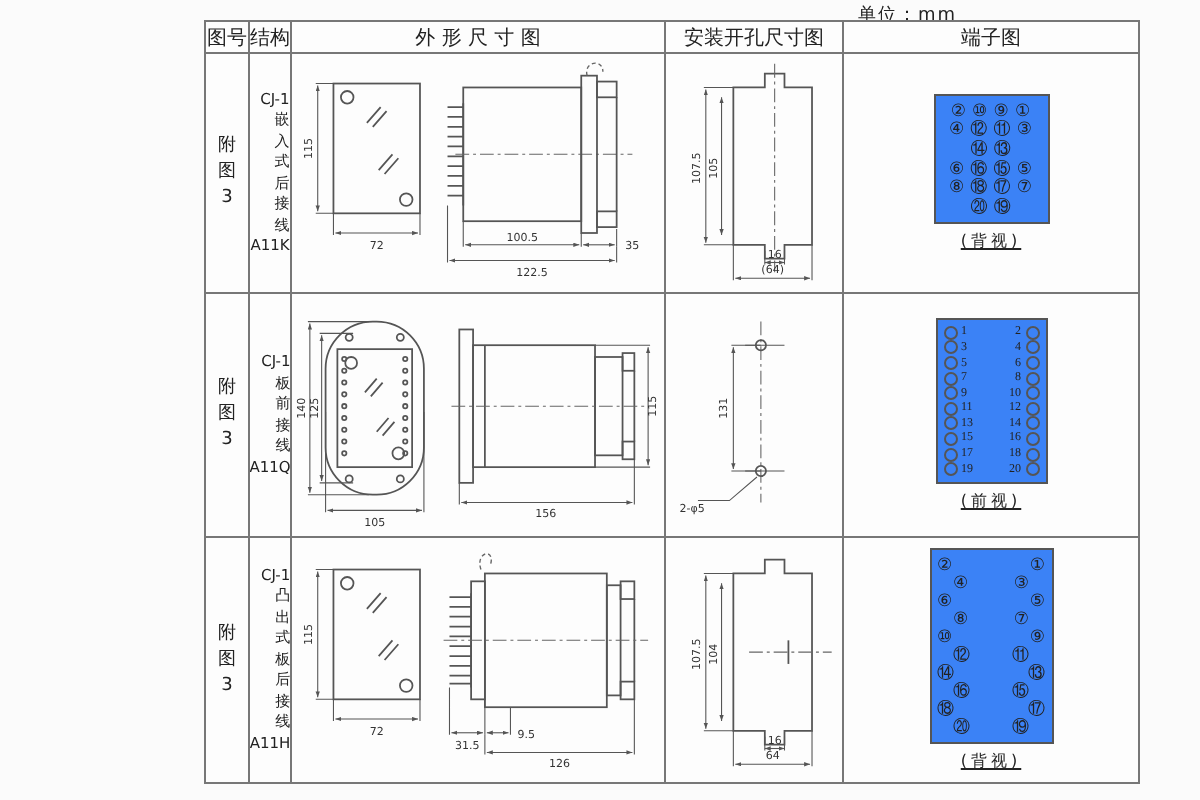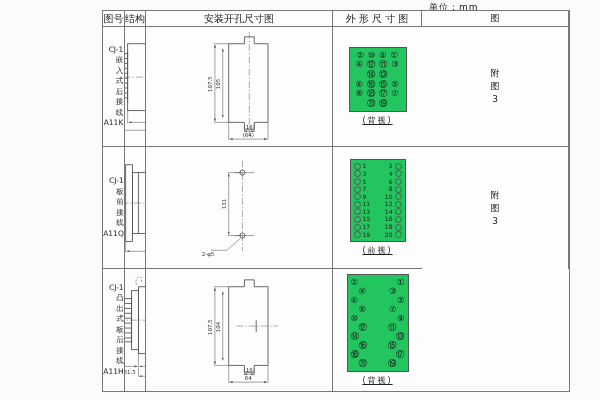--- a/index.html
+++ b/index.html
@@ -15,21 +15,21 @@
   .hdr{font-size:10px;color:#222;white-space:nowrap;}
   .fig{font-size:9px;line-height:13px;white-space:pre-line;text-align:center;color:#222;}
   .struct{font-size:7.5px;line-height:10.5px;white-space:pre-line;text-align:right;color:#222;}
   svg{display:block;}
   svg .ln{stroke:#555;fill:none;stroke-width:0.9;}
   svg .dim{stroke:#555;fill:none;stroke-width:0.55;}
   svg .cl{stroke:#666;fill:none;stroke-width:0.55;stroke-dasharray:7 2 1.5 2;}
   svg .dash{stroke:#666;fill:none;stroke-width:0.7;stroke-dasharray:2 1.5;}
   svg text{fill:#333;font-size:6px;font-family:"DejaVu Sans",sans-serif;text-anchor:middle;}
   svg text.s{font-size:5.6px;}
-  .tbox{border:1px solid #555;background:#22c55e;color:#222;}
+  .tbox{border:1px solid #555;background:#3b82f6;color:#222;font-family:Liberation Serif, serif;}
   .tbox1{padding:3px 4px;font-size:8.5px;line-height:9.6px;text-align:center;letter-spacing:0.5px;width:48px;}
   .tbox2{padding:3px 3px;width:48px;}
   .trow2{display:flex;align-items:center;height:7.6px;}
   .trow2 .tc{width:5px;height:5px;border:1px solid #555;border-radius:50%;flex:0 0 auto;}
   .trow2 .tn{font-size:6px;line-height:6px;padding:0 2px;}
   .trow2 .sp{flex:1;}
   .tbox3{padding:3px 2px;width:56px;}
   .trow3{display:flex;justify-content:space-between;font-size:8.5px;line-height:9px;}
   .stag-out{padding:0 1px;}
   .stag-in{padding:0 9px;}
@@ -42,24 +42,27 @@
 
 <div class="tbl">
 
   <div class="cell hdr">
       <span>图号</span>
     </div>
   <div class="cell hdr">
       <span>结构</span>
     </div>
   <div class="cell hdr">
+      <span>外 形 尺 寸 图</span>
+    </div>
+  <div class="cell hdr">
       <span>安装开孔尺寸图</span>
     </div>
-  <div class="cell hdr">
-      <span>外 形 尺 寸 图</span>
+  <div class="cell hdr last-col">
+      <span>端子图</span>
     </div>
 
   <div class="cell fig">附
 图
 3</div>
   <div class="cell struct">CJ-1
 嵌
 入
 式
 后

